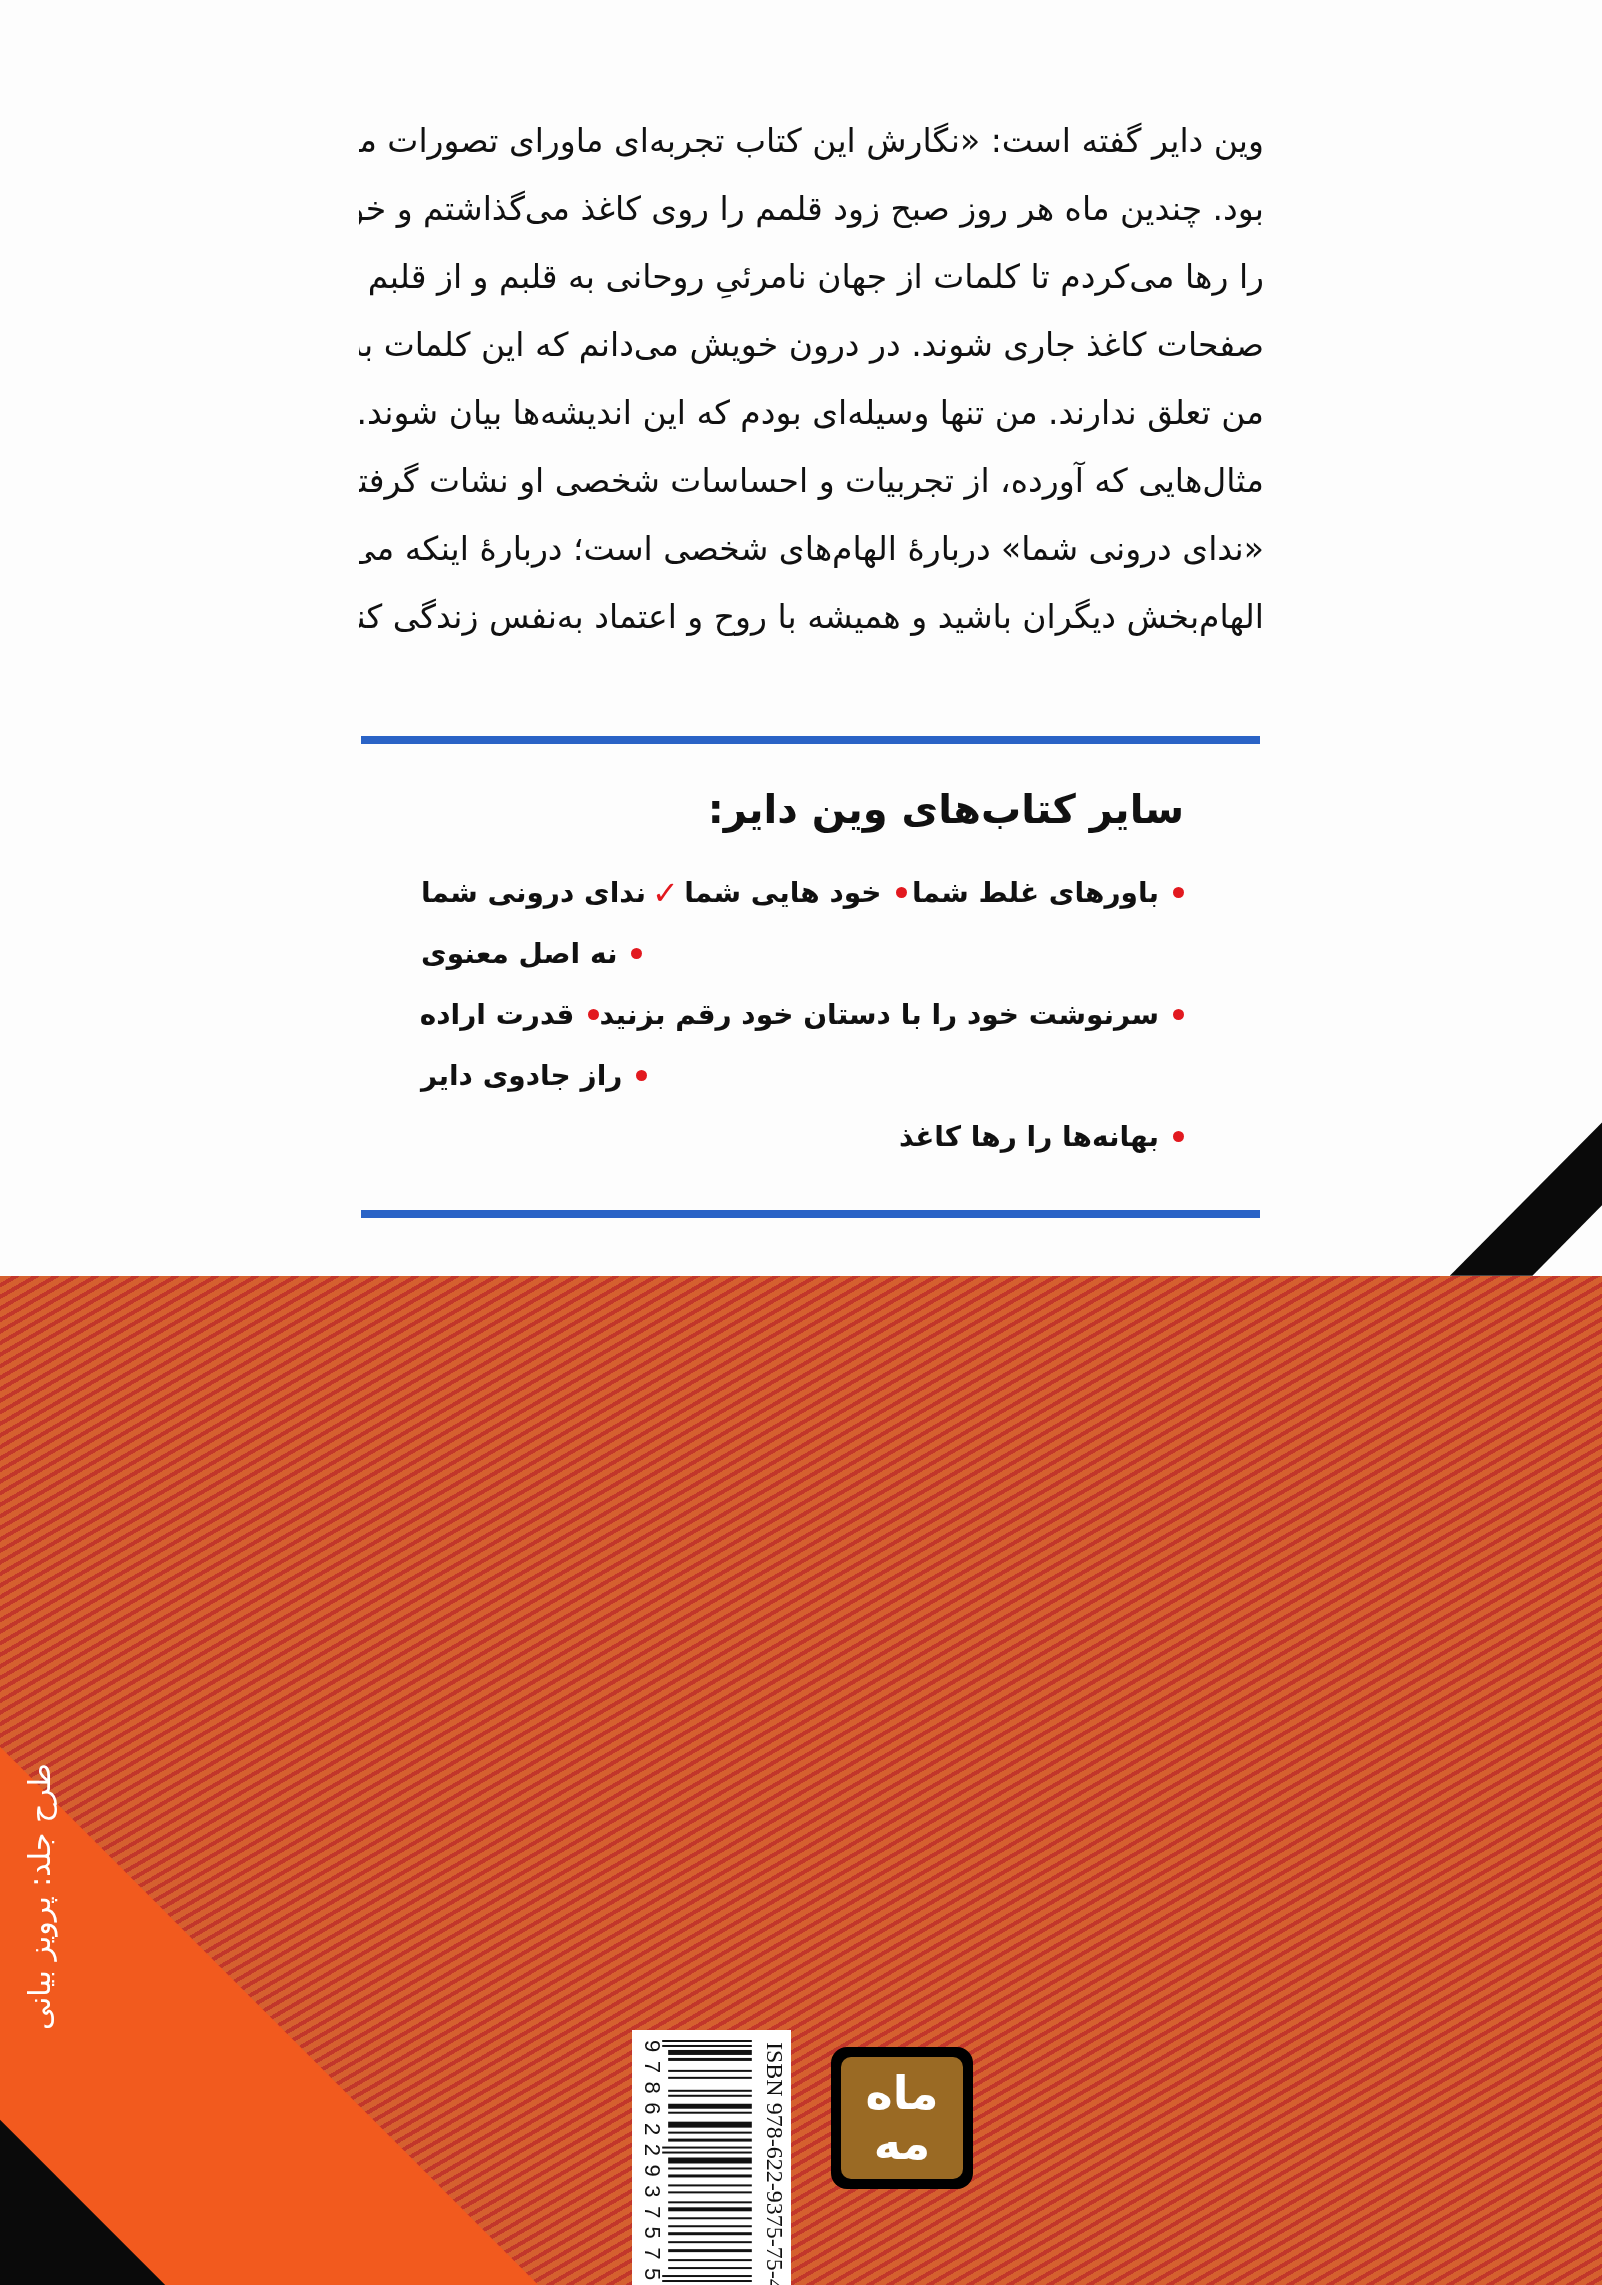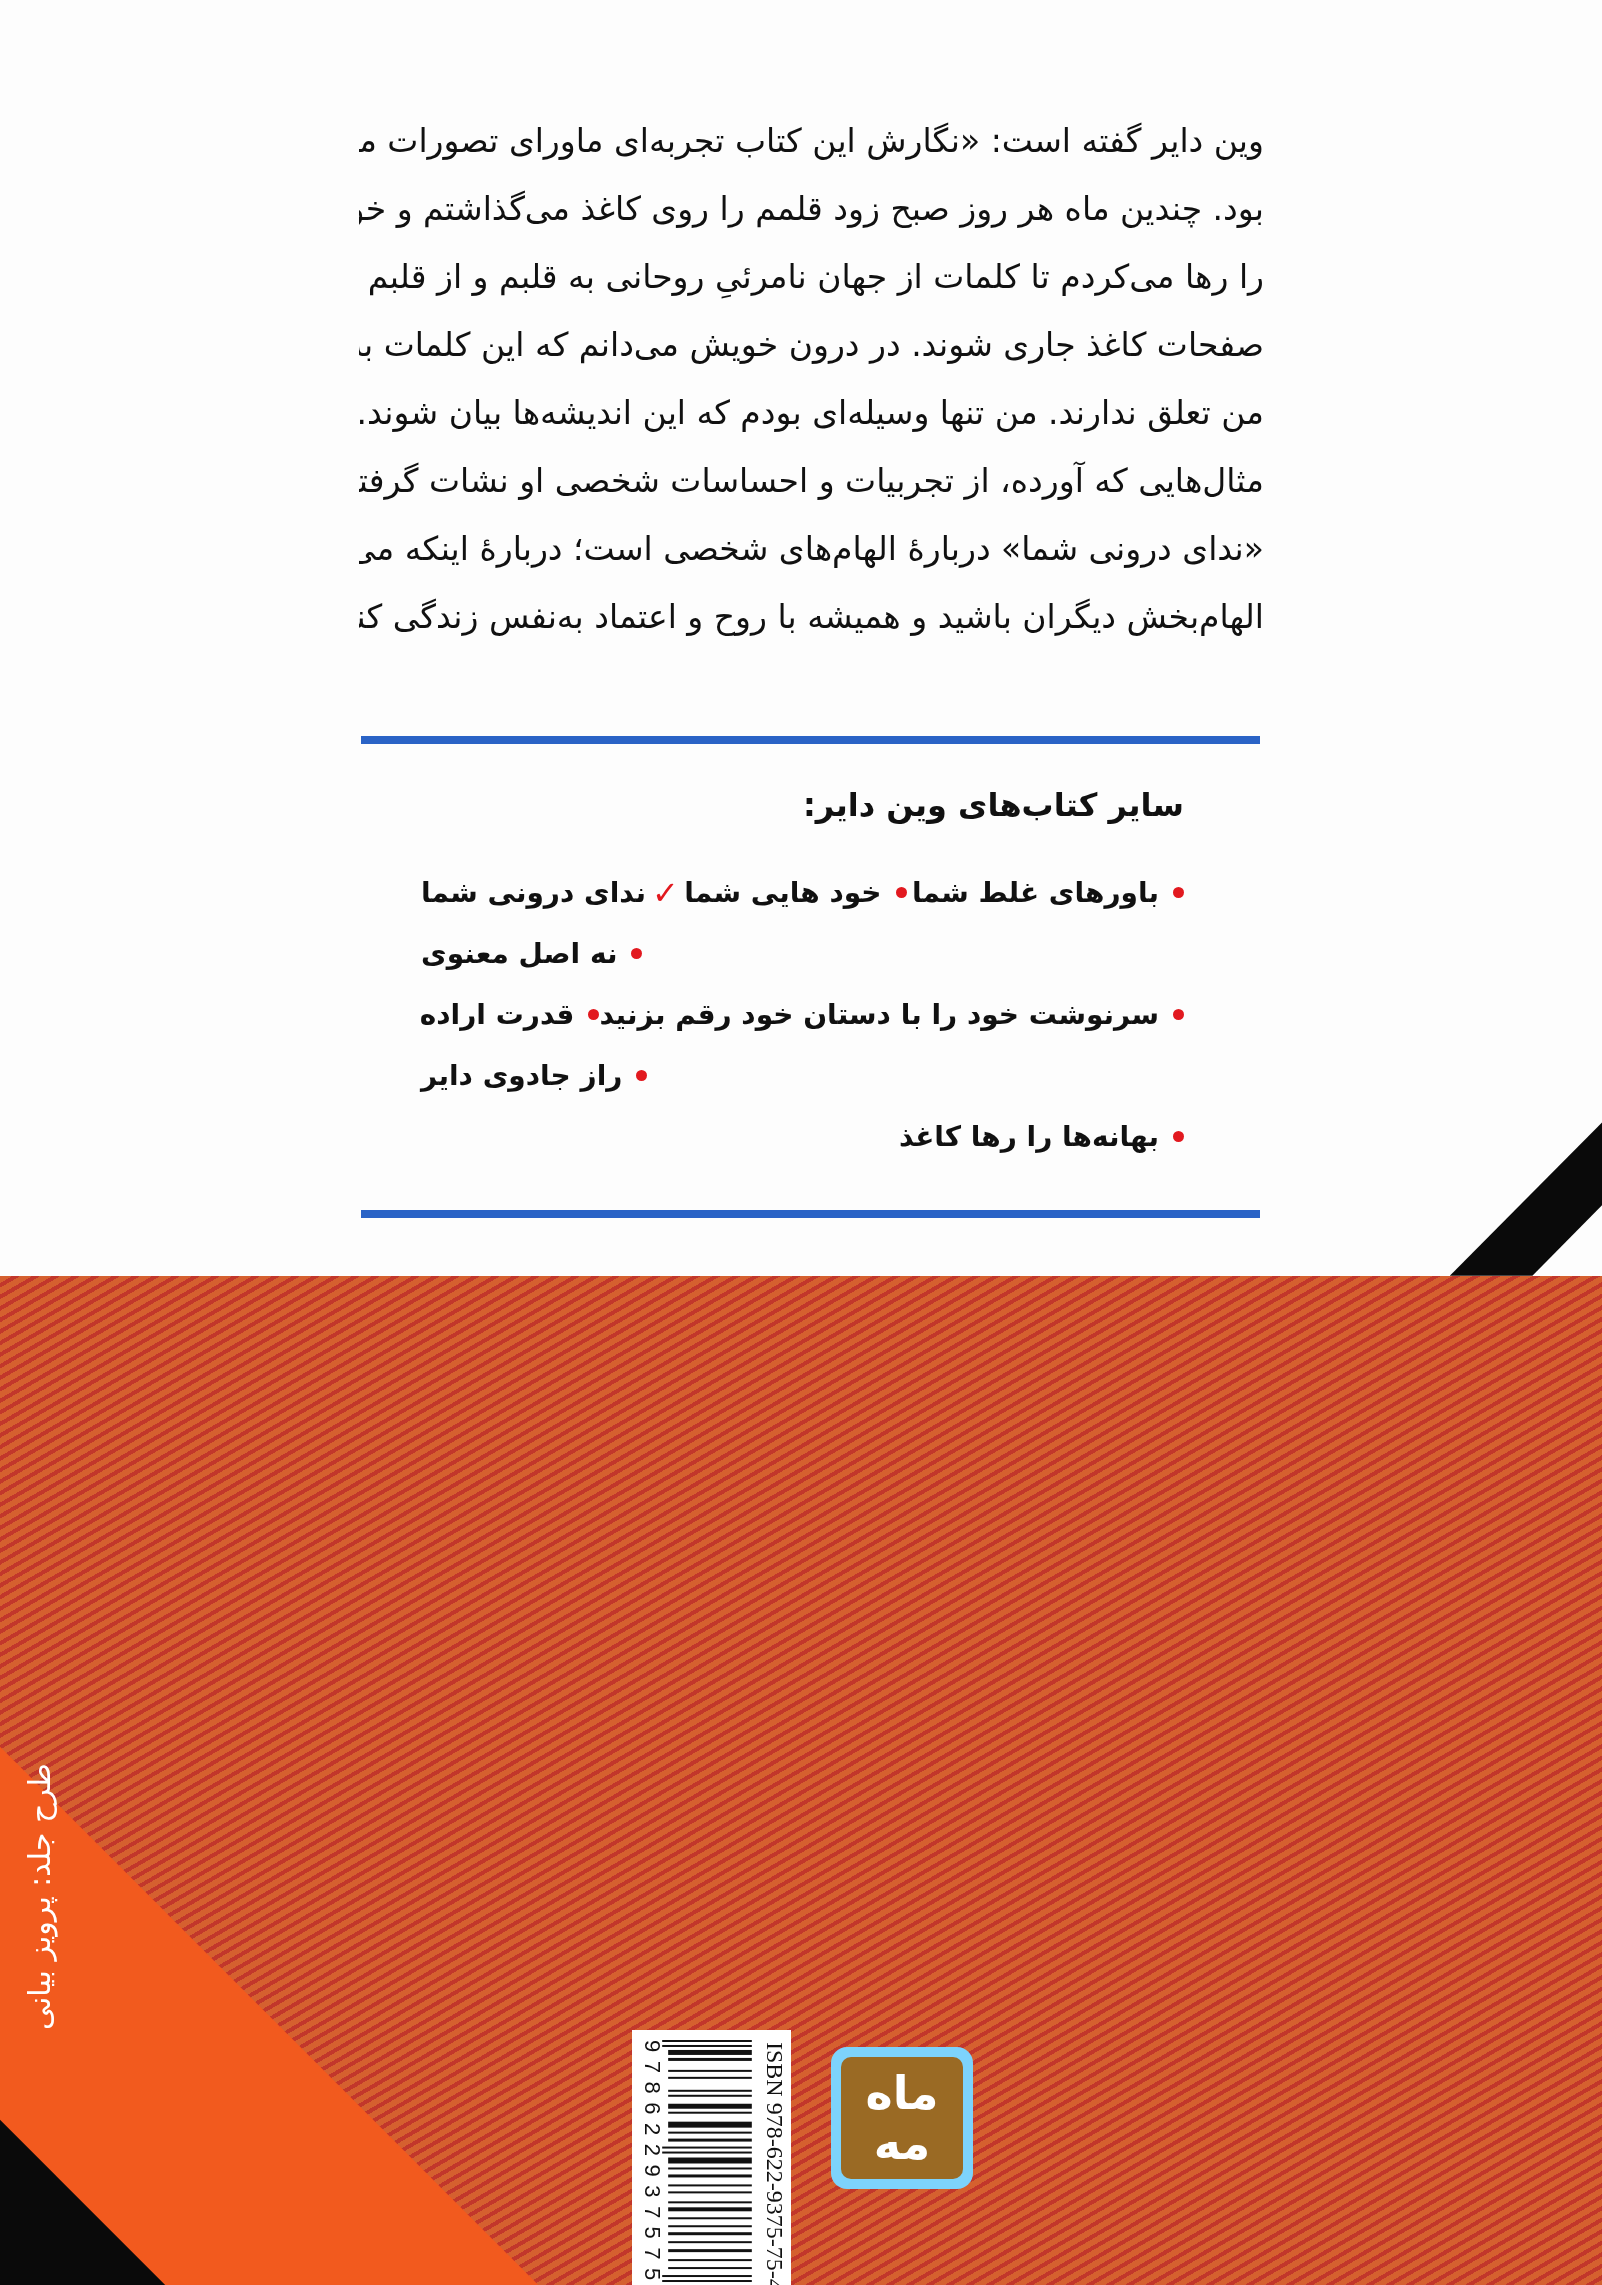--- a/index.html
+++ b/index.html
@@ -4,40 +4,40 @@
 <style>
   html, body { margin:0; padding:0; }
   body { width:1603px; height:2286px; position:relative; overflow:hidden; background:#ffffff;
          font-family:"DejaVu Sans", sans-serif; }
   .top { position:absolute; left:0; top:0; width:1603px; height:1276px; background:#fdfdfd; }
   .body-text { position:absolute; left:359px; top:107px; width:905px; direction:rtl; text-align:justify;
                text-align-last:justify; font-family:"DejaVu Sans", sans-serif; font-size:33px;
                line-height:68px; color:#111; }
   .body-text .line { display:block; height:68px; white-space:nowrap; overflow:hidden; text-align:justify; text-align-last:justify; }
   .rule { position:absolute; left:361px; width:899px; height:8px; background:#2a63c6; }
-  .heading { position:absolute; right:419px; top:786px; direction:rtl; font-weight:bold; font-size:32px; color:#111; white-space:nowrap; }
+  .heading { position:absolute; right:419px; top:786px; direction:rtl; font-weight:bold; font-size:40px; color:#111; white-space:nowrap; }
   .list { position:absolute; left:421px; width:763px; top:862px; direction:rtl; }
   .list .row { height:61px; display:flex; align-items:center; justify-content:flex-start; font-weight:bold; font-size:28px; color:#111; white-space:nowrap; }
   .list .row .item { display:inline-flex; align-items:center; }
   .list .row .sep { flex:1; }
   .bullet { display:inline-block; width:11px; height:11px; border-radius:50%; background:#e2191f; margin-left:14px; }
   .check { color:#e2191f; font-size:32px; margin-left:6px; font-weight:bold; }
   .red { position:absolute; left:0; top:1276px; width:1603px; height:1010px;
          background: repeating-linear-gradient(-30deg, #d5602f 0px, #d5602f 6px, #c2372b 6px, #c2372b 10px); }
   .black-diag { position:absolute; left:0; top:0; width:1603px; height:1276px; }
   .bands { position:absolute; left:0; top:1276px; width:1603px; height:1010px; }
   .credit { position:absolute; left:22px; top:2030px; transform-origin:0 0; transform:rotate(-90deg);
             color:#fff; font-size:30px; white-space:nowrap; direction:rtl; }
   .barcode { position:absolute; left:632px; top:2030px; width:159px; height:256px; background:#fff; }
   .bars { position:absolute; left:30px; top:10px; width:90px; height:246px; }
   .isbn-label { position:absolute; left:156px; top:12px; transform-origin:0 0; transform:rotate(90deg);
                 font-family:"Liberation Serif", serif; font-size:24px; color:#111; white-space:nowrap; }
   .digits-text { position:absolute; left:33px; top:10px; transform-origin:0 0; transform:rotate(90deg);
                  font-family:"Liberation Sans", sans-serif; font-size:22px; letter-spacing:8.5px; color:#111; white-space:nowrap; }
-  .logo { position:absolute; left:831px; top:2047px; width:142px; height:142px; background:#7dd3fc; border-radius:16px; }
+  .logo { position:absolute; left:831px; top:2047px; width:142px; height:142px; background:#000000; border-radius:16px; }
   .logo-inner { position:absolute; left:10px; top:10px; width:122px; height:122px; background:#9a6a24; border-radius:10px;
                 display:flex; flex-direction:column; align-items:center; justify-content:center; color:#fff;
                 font-weight:bold; font-size:46px; line-height:50px; direction:rtl; }
 </style>
 </head>
 <body>
 
 <div class="top"></div>
 
 <div class="body-text">

